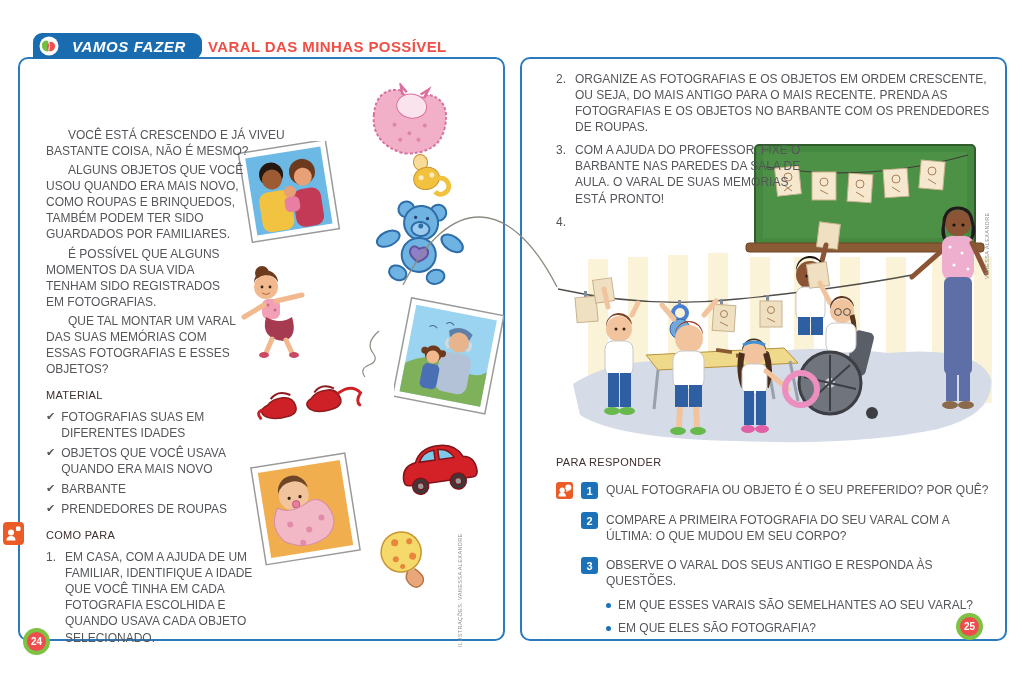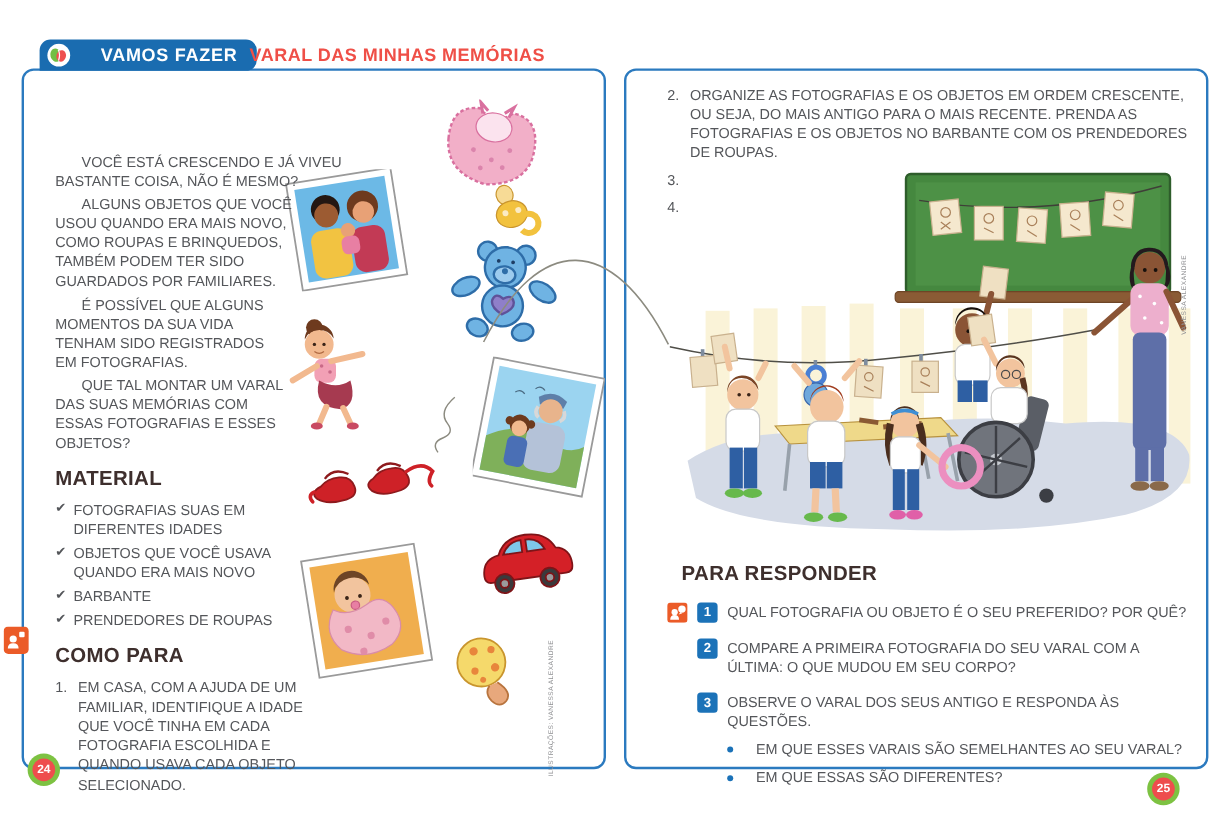--- a/index.html
+++ b/index.html
@@ -9,31 +9,31 @@
 
   
   .page { position:absolute; top:57px; width:487px; height:584px;
           border:2px solid #2B7ABF; border-radius:10px; background:#fff; }
   .page-left  { left:18px; }
   .page-right { left:520px; }
 
   
   .header-tab { position:absolute; left:33px; top:33px; height:26px; z-index:5;
                 background:#1A6CB0; border-radius:9px 9px 9px 0;
-                display:flex; align-items:center; gap:25px; padding:0 16px 0 6px; }
+                display:flex; align-items:center; gap:13px; padding:0 16px 0 6px;font-style:italic; }
   .header-tab .tab-label { color:#fff; font-weight:bold; font-size:15px; letter-spacing:.6px; }
   .page-title { position:absolute; left:208px; top:38px; z-index:5;
                 color:#EF4F47; font-weight:bold; font-size:15px; letter-spacing:.4px; }
 
   
   .lp-text { position:absolute; left:26px; top:24px; width:256px; z-index:2;
              color:#54565A; font-size:12px; line-height:1.34; }
   .para { text-indent:22px; margin-bottom:3px; }
   .p1 { width:256px;margin-top:44px; } .p2 { width:180px; } .p3 { width:200px; } .p4 { width:195px; }
-  h3.sec { color:#3E2F2D; font-size:17px; font-weight:bold; letter-spacing:.3px; margin:11px 0 6px; }
+  h3.sec { color:#3E2F2D; font-size:11px; font-weight:normal; letter-spacing:.3px; margin:11px 0 6px; }
   .check-item { display:flex; gap:6px; width:205px; margin-bottom:4px; }
   .check { color:#54565A; font-size:11px; line-height:1.45; }
   .step { display:flex; gap:4px; margin-bottom:7px; }
   .step-num { min-width:15px; }
   .lp-step .step-text { width:212px; }
 
   
   .rp-steps { position:absolute; left:34px; top:12px; width:450px; z-index:2;
               color:#54565A; font-size:12px; line-height:1.34; }
   .s2 .step-text { width:428px; }
@@ -42,29 +42,29 @@
 
   
   .rp-responder { position:absolute; left:34px; top:396px; width:445px; z-index:2;
                   color:#54565A; font-size:12px; line-height:1.3; }
   .q-row { display:flex; align-items:flex-start; gap:8px; margin-top:13px; }
   .q-marker { width:17px; height:17px; flex:0 0 17px; }
   .q-badge { flex:0 0 17px; width:17px; height:17px; background:#1B72B8; border-radius:3px;
              color:#fff; font-weight:bold; font-size:11px; display:flex; align-items:center; justify-content:center; }
   .q-text { padding-top:1px; }
   .q1 .q-text { width:420px; } .q2 .q-text { width:375px; } .q3 .q-text { width:360px; }
-  .bullet-row { display:flex; gap:19px; margin:8px 0 0 50px; width:380px; }
+  .bullet-row { display:flex; gap:7px; margin:8px 0 0 50px; width:380px; }
   .dot { flex:0 0 5px; width:5px; height:5px; border-radius:50%; background:#1B72B8; margin-top:5px; }
 
   
   .pnum { position:absolute; width:27px; height:27px; border-radius:50%; background:#7DC242; z-index:6;
           display:flex; align-items:center; justify-content:center; }
   .pnum-inner { width:19px; height:19px; border-radius:50%; background:#EE4D4D; color:#fff;
                 font-size:10px; font-weight:bold; display:flex; align-items:center; justify-content:center; }
-  .pnum-left { left:23px; top:628px; } .pnum-right { left:956px; top:644px; }
+  .pnum-left { left:23px; top:628px; } .pnum-right { left:956px; top:613px; }
 
   
   .deco { position:absolute; z-index:1; pointer-events:none; }
   .credit { position:absolute; writing-mode:vertical-rl; transform:rotate(180deg);
             font-size:5.5px; color:#8F9093; letter-spacing:.4px; z-index:2; }
   .credit-left { left:437px; top:468px; height:120px; }
   .credit-right { left:462px; top:105px; height:115px; }
 
   .margin-icon { position:absolute; left:3px; top:522px; z-index:6; }
 </style>
@@ -75,21 +75,21 @@
 
   <div class="header-tab">
     <svg width="20" height="20" viewBox="0 0 20 20">
       <circle cx="10" cy="10" r="9.5" fill="#fff"></circle>
       <ellipse cx="7.6" cy="10" rx="4.6" ry="5.6" fill="#72BF44" transform="rotate(-18 7.6 10)"></ellipse>
       <ellipse cx="12" cy="10.6" rx="4" ry="4.8" fill="#EE5050" transform="rotate(14 12 10.6)"></ellipse>
       <path d="M9.5,5.5 Q11.5,9 9.8,14.5" stroke="#fff" stroke-width="1" fill="none"></path>
     </svg>
     <span class="tab-label">VAMOS FAZER</span>
   </div>
-  <div class="page-title">VARAL DAS MINHAS MEMÓRIAS</div>
+  <div class="page-title">VARAL DAS MINHAS POSSÍVEL</div>
 
   <div class="page page-left">
 
     <div class="lp-text">
       <p class="para p1">VOCÊ ESTÁ CRESCENDO E JÁ VIVEU BASTANTE COISA, NÃO É MESMO?</p>
       <p class="para p3">ALGUNS OBJETOS QUE VOCÊ USOU QUANDO ERA MAIS NOVO, COMO ROUPAS E BRINQUEDOS, TAMBÉM PODEM TER SIDO GUARDADOS POR FAMILIARES.</p>
       <p class="para p2">É POSSÍVEL QUE ALGUNS MOMENTOS DA SUA VIDA TENHAM SIDO REGISTRADOS EM FOTOGRAFIAS.</p>
       <p class="para p4">QUE TAL MONTAR UM VARAL DAS SUAS MEMÓRIAS COM ESSAS FOTOGRAFIAS E ESSES OBJETOS?</p>
 
       <h3 class="sec">MATERIAL</h3>
@@ -274,20 +274,21 @@
 
   <div class="page page-right">
 
     <div class="rp-steps">
       <div class="step s2">
         <span class="step-num">2.</span>
         <span class="step-text">ORGANIZE AS FOTOGRAFIAS E OS OBJETOS EM ORDEM CRESCENTE, OU SEJA, DO MAIS ANTIGO PARA O MAIS RECENTE. PRENDA AS FOTOGRAFIAS E OS OBJETOS NO BARBANTE COM OS PRENDEDORES DE ROUPAS.</span>
       </div>
       <div class="step s3">
         <span class="step-num">3.</span>
+        <span class="step-text">COM A AJUDA DO PROFESSOR, FIXE O BARBANTE NAS PAREDES DA SALA DE AULA. O VARAL DE SUAS MEMÓRIAS ESTÁ PRONTO!</span>
       </div>
       <div class="step s4">
         <span class="step-num">4.</span>
       </div>
     </div>
 
     <svg class="deco" style="left:36px;top:80px;z-index:1" width="442" height="312" viewBox="0 0 442 312">
 
       <g fill="#FAF3D8">
         <rect x="30" y="120" width="20" height="140"></rect>
@@ -446,21 +447,21 @@
         <path d="M414,104 L428,134" stroke="#8A5435" stroke-width="5" stroke-linecap="round"></path>
         <rect x="386" y="138" width="28" height="98" rx="6" fill="#5E6FA8"></rect>
         <rect x="388" y="234" width="11" height="28" fill="#5E6FA8"></rect>
           <rect x="401" y="234" width="11" height="28" fill="#5E6FA8"></rect>
         <ellipse cx="392" cy="266" rx="8" ry="4" fill="#8A6A4A"></ellipse>
           <ellipse cx="408" cy="266" rx="8" ry="4" fill="#8A6A4A"></ellipse>
       </g>
     </svg>
 
     <div class="rp-responder">
-      <h3 class="sec" style="margin:12px">PARA RESPONDER</h3>
+      <h3 class="sec" style="margin:0">PARA RESPONDER</h3>
 
       <div class="q-row q1">
         <svg class="q-marker" viewBox="0 0 17 17">
           <rect width="17" height="17" rx="3" fill="#EB5B28"></rect>
           <circle cx="6.2" cy="8.2" r="2.6" fill="#fff"></circle>
           <path d="M2.5,14.5 q0,-4 3.7,-4 q3.7,0 3.7,4 Z" fill="#fff"></path>
           <circle cx="12.3" cy="5.6" r="3.1" fill="#fff"></circle>
           <path d="M11,8 l-1.4,2 l3,-1" fill="#fff"></path>
         </svg>
         <span class="q-badge">1</span>
@@ -477,21 +478,21 @@
         <span class="q-marker"></span>
         <span class="q-badge">3</span>
         <span class="q-text">OBSERVE O VARAL DOS SEUS ANTIGO E RESPONDA ÀS QUESTÕES.</span>
       </div>
       <div class="bullet-row">
         <span class="dot"></span>
         <span>EM QUE ESSES VARAIS SÃO SEMELHANTES AO SEU VARAL?</span>
       </div>
       <div class="bullet-row">
         <span class="dot"></span>
-        <span>EM QUE ESSAS SÃO DIFERENTES?</span>
+        <span>EM QUE ELES SÃO FOTOGRAFIA?</span>
       </div>
     </div>
 
     <div class="credit credit-right">VANESSA ALEXANDRE</div>
   </div>
 
   <svg class="deco" style="left:395px;top:185px;z-index:3" width="165" height="106" viewBox="0 0 165 106">
     <path d="M8,100 C 55,8 115,10 162,102" stroke="#8C8B80" fill="none" stroke-width="1.3"></path>
   </svg>
 

